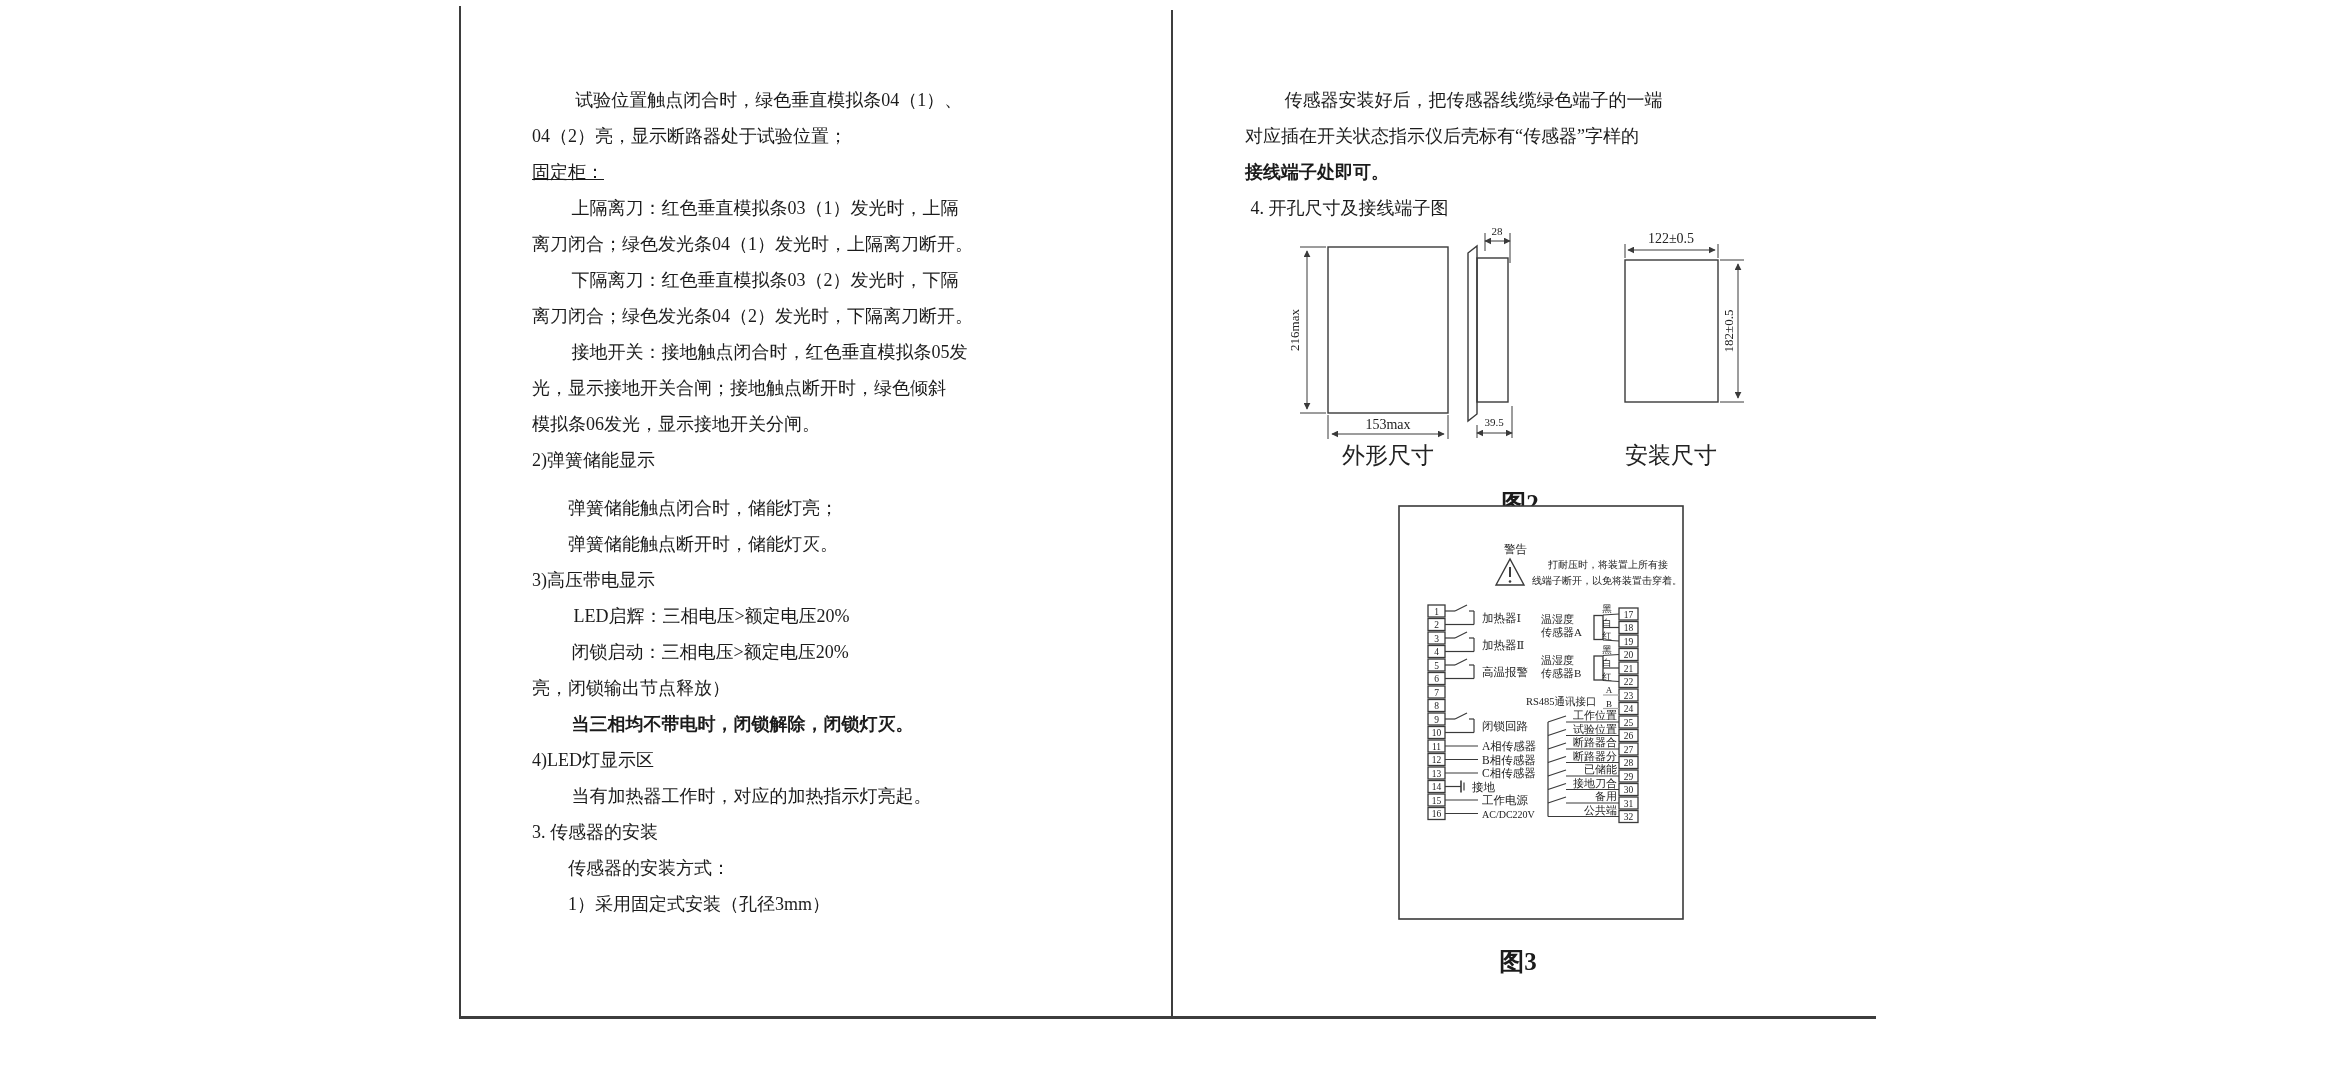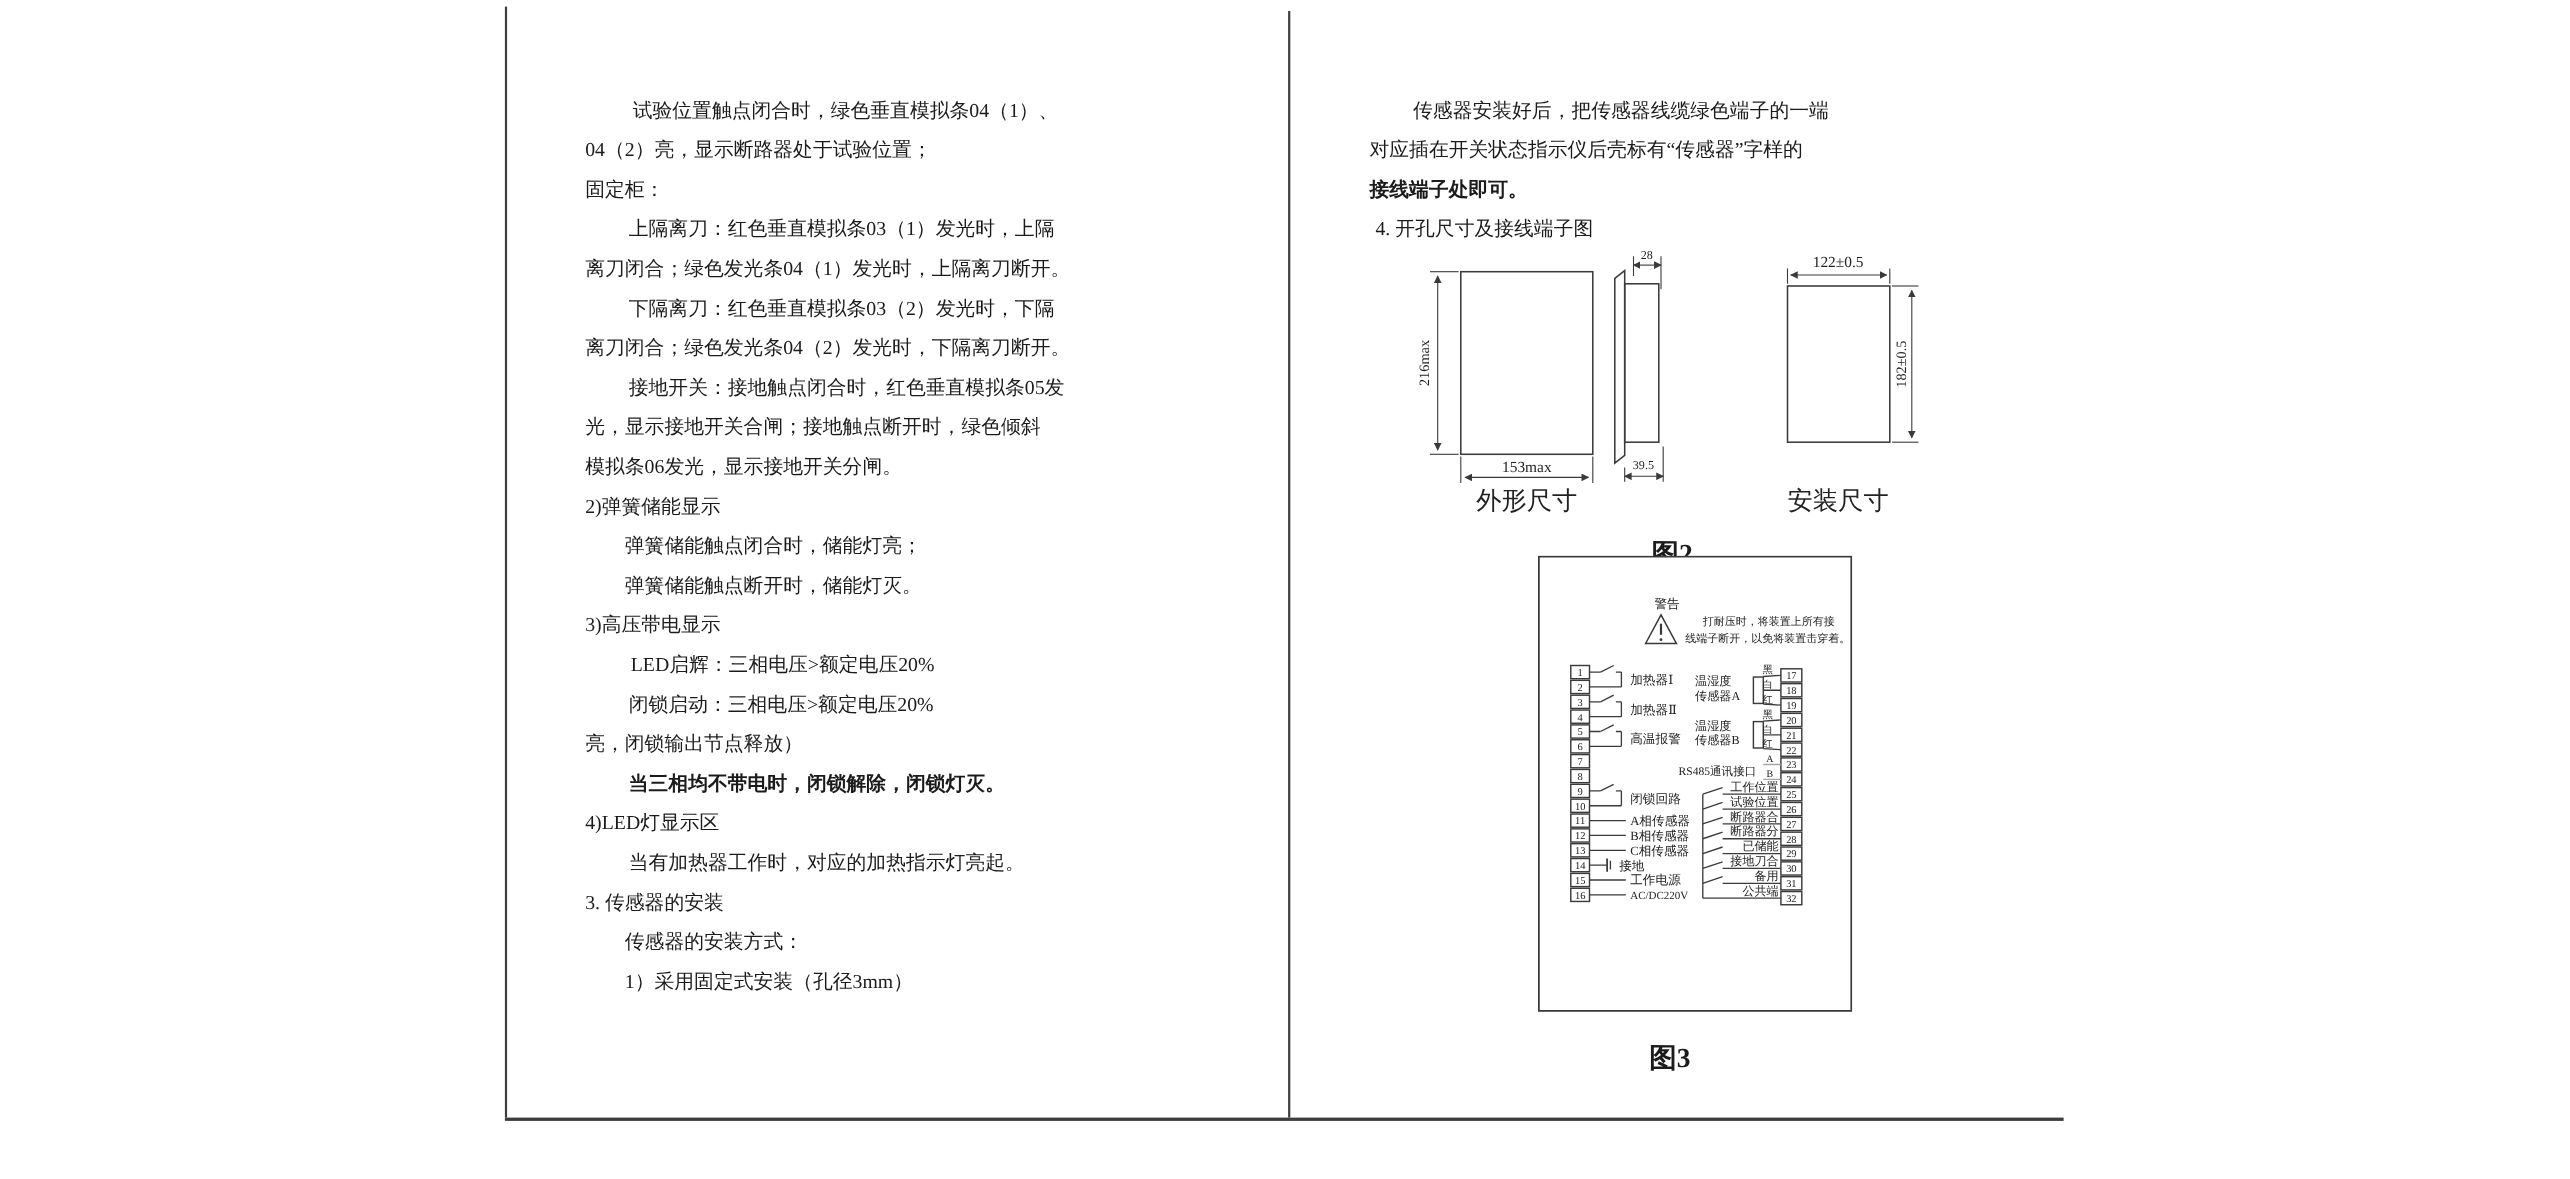--- a/index.html
+++ b/index.html
@@ -19,30 +19,30 @@
 
 <div id="canvas">
 
   <div class="vline" style="left:459px;top:6px;width:2px;height:1010px;"></div>
   <div class="vline" style="left:1171px;top:10px;width:2px;height:1006px;"></div>
   <div class="hline" style="left:459px;top:1016px;width:1417px;height:3px;"></div>
 
   <div class="textcol" id="left-text" style="left:532px;top:82px;width:455px;">
       <div class="tl" style="text-indent: 2.4em;">试验位置触点闭合时，绿色垂直模拟条04（1）、</div>
       <div class="tl" style="text-indent: 0em;">04（2）亮，显示断路器处于试验位置；</div>
-      <div class="tl" style="text-indent: 0em;">固定柜：</div>
+      <div class="tl" style="text-indent: 0em; text-decoration: underline;">固定柜：</div>
       <div class="tl" style="text-indent: 2.2em;">上隔离刀：红色垂直模拟条03（1）发光时，上隔</div>
       <div class="tl" style="text-indent: 0em;">离刀闭合；绿色发光条04（1）发光时，上隔离刀断开。</div>
       <div class="tl" style="text-indent: 2.2em;">下隔离刀：红色垂直模拟条03（2）发光时，下隔</div>
       <div class="tl" style="text-indent: 0em;">离刀闭合；绿色发光条04（2）发光时，下隔离刀断开。</div>
       <div class="tl" style="text-indent: 2.2em;">接地开关：接地触点闭合时，红色垂直模拟条05发</div>
       <div class="tl" style="text-indent: 0em;">光，显示接地开关合闸；接地触点断开时，绿色倾斜</div>
       <div class="tl" style="text-indent: 0em;">模拟条06发光，显示接地开关分闸。</div>
       <div class="tl" style="text-indent: 0em;">2)弹簧储能显示</div>
-      <div class="tl" style="text-indent: 2em;">弹簧储能触点闭合时，储能灯亮；</div>
+      <div class="tl" style="text-indent: 2em; margin-top: 12px;">弹簧储能触点闭合时，储能灯亮；</div>
       <div class="tl" style="text-indent: 2em;">弹簧储能触点断开时，储能灯灭。</div>
       <div class="tl" style="text-indent: 0em;">3)高压带电显示</div>
       <div class="tl" style="text-indent: 2.3em;">LED启辉：三相电压&gt;额定电压20%</div>
       <div class="tl" style="text-indent: 2.2em;">闭锁启动：三相电压&gt;额定电压20%</div>
       <div class="tl" style="text-indent: 0em;">亮，闭锁输出节点释放）</div>
       <div class="tl" style="text-indent: 2.2em; font-weight: bold;">当三相均不带电时，闭锁解除，闭锁灯灭。</div>
       <div class="tl" style="text-indent: 0em;">4)LED灯显示区</div>
       <div class="tl" style="text-indent: 2.2em;">当有加热器工作时，对应的加热指示灯亮起。</div>
       <div class="tl" style="text-indent: 0em;">3. 传感器的安装</div>
       <div class="tl" style="text-indent: 2em;">传感器的安装方式：</div>

